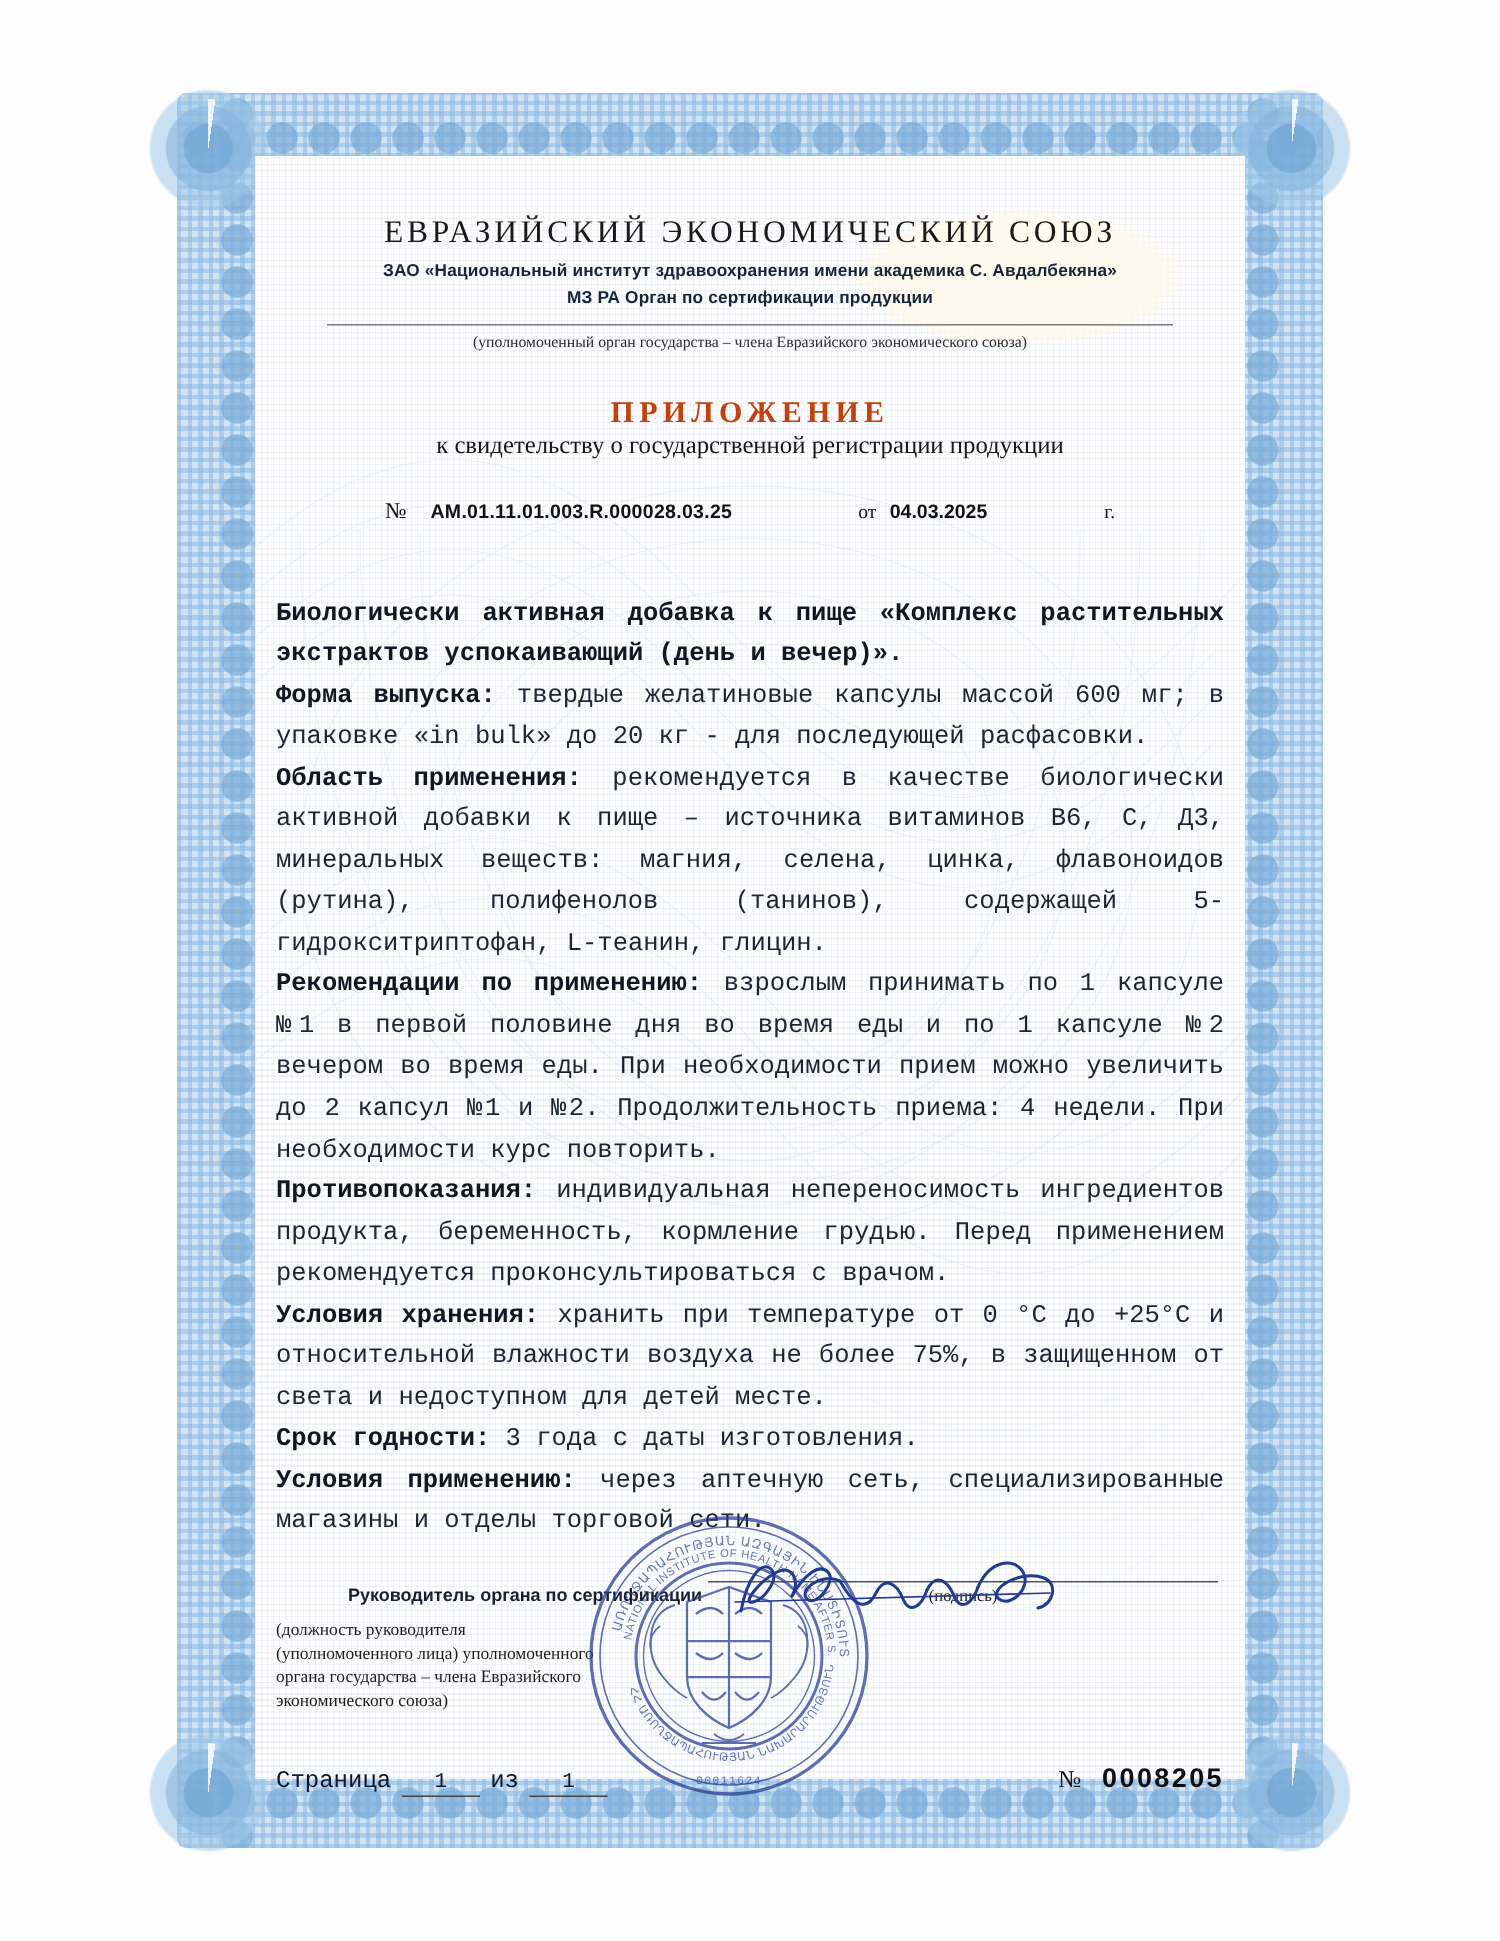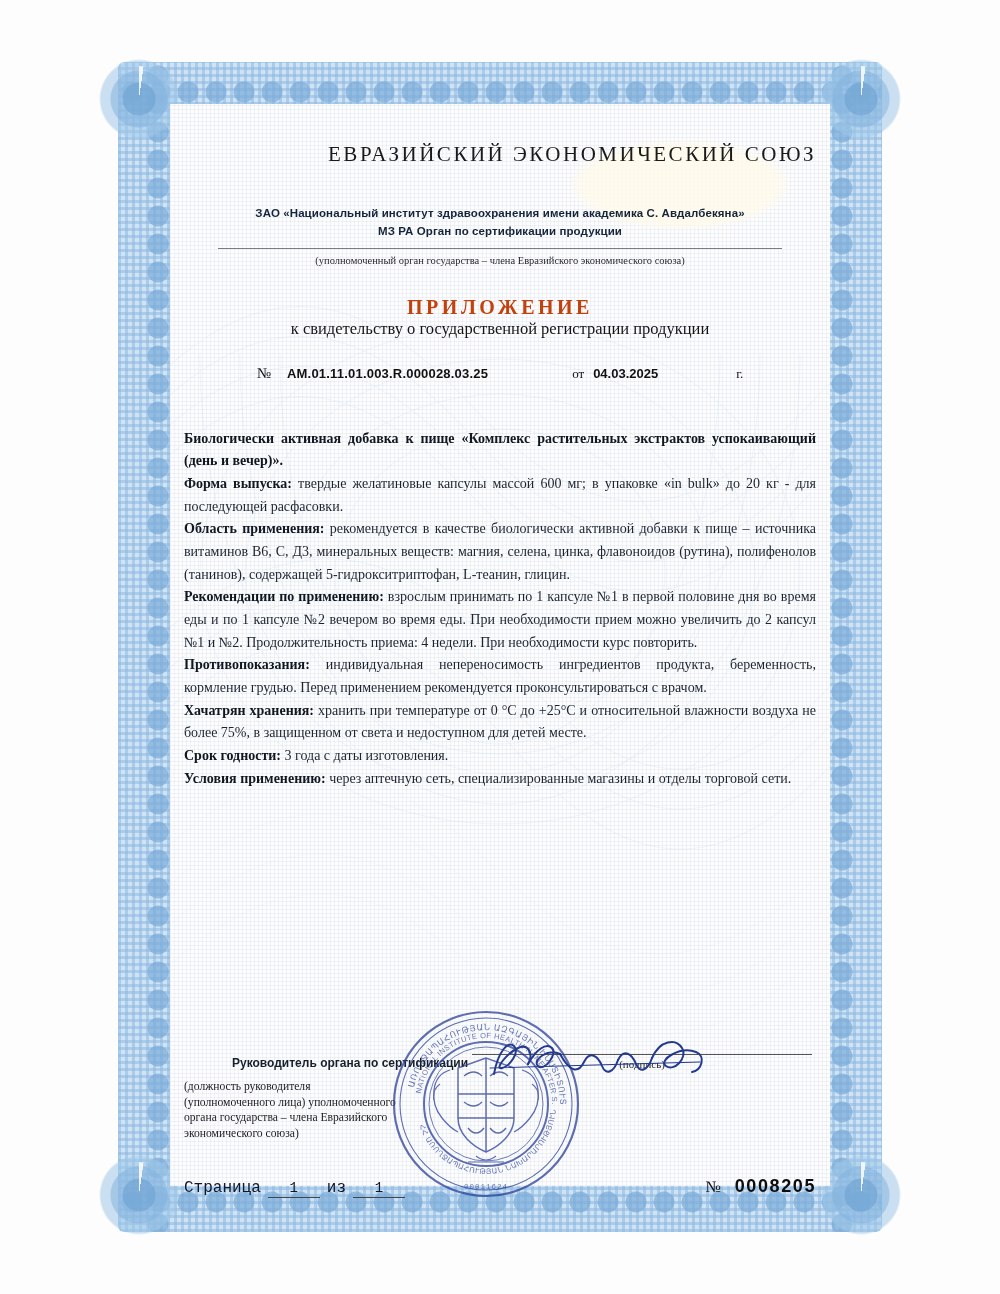--- a/index.html
+++ b/index.html
@@ -101,35 +101,35 @@
     background:radial-gradient(ellipse at 50% 50%, rgba(255,250,235,.85) 0 60%, rgba(255,250,235,0) 75%);
     pointer-events:none;
   }
 
   
   .content{
     position:absolute;
     left:184px;top:130px;right:184px;bottom:120px;
   }
   .eaeu-title{
-    text-align:right;
+    text-align:center;
     font-size:21px;
     letter-spacing:2.5px;
     color:#1a1a1a;
     font-family:"Liberation Serif", serif;
     margin-top:12px;
   }
   .org-line{
     text-align:center;
     font-family:"Liberation Sans", sans-serif;
     font-weight:bold;
     font-size:11.5px;
     color:#15243a;
     letter-spacing:.1px;
-    margin-top:38px;
+    margin-top:6px;
     line-height:1.55;
   }
   .hr-thin{
     border:0;border-top:1px solid #7c7c7c;
     margin:7px 34px 0 34px;
   }
   .note-small{
     text-align:center;
     font-size:10.5px;
     color:#2a2a2a;
@@ -168,22 +168,22 @@
     font-size:13px;margin:0 9px 0 84px;
   }
   .regline .dt{font-weight:bold;}
   .regline .g{
     font-family:"Liberation Serif", serif;
     font-size:13px;margin-left:78px;
   }
 
   .body-text{
     margin-top:46px;
-    font-family:Liberation Serif, serif;
-    font-size:14px;
+    font-family:Liberation Mono, monospace;
+    font-size:17px;
     line-height:1.62;
     color:#1c2430;
     text-align:justify;
   }
   .body-text p{margin:0;}
   .body-text b{font-weight:bold;color:#101720;}
 
   
   .sig-zone{
     position:absolute;
@@ -346,21 +346,21 @@
       <p>
         <b>Область применения:</b><span> рекомендуется в качестве биологически активной добавки к пище – источника витаминов В6, С, Д3, минеральных веществ: магния, селена, цинка, флавоноидов (рутина), полифенолов (танинов), содержащей 5-гидрокситриптофан, L-теанин, глицин.</span>
       </p>
       <p>
         <b>Рекомендации по применению:</b><span> взрослым принимать по 1 капсуле №1 в первой половине дня во время еды и по 1 капсуле №2 вечером во время еды. При необходимости прием можно увеличить до 2 капсул №1 и №2. Продолжительность приема: 4 недели. При необходимости курс повторить.</span>
       </p>
       <p>
         <b>Противопоказания:</b><span> индивидуальная непереносимость ингредиентов продукта, беременность, кормление грудью. Перед применением рекомендуется проконсультироваться с врачом.</span>
       </p>
       <p>
-        <b>Хачатрян хранения:</b><span> хранить при температуре от 0 °С до +25°С и относительной влажности воздуха не более 75%, в защищенном от света и недоступном для детей месте.</span>
+        <b>Условия хранения:</b><span> хранить при температуре от 0 °С до +25°С и относительной влажности воздуха не более 75%, в защищенном от света и недоступном для детей месте.</span>
       </p>
       <p>
         <b>Срок годности:</b><span> 3 года с даты изготовления.</span>
       </p>
       <p>
         <b>Условия применению:</b><span> через аптечную сеть, специализированные магазины и отделы торговой сети.</span>
       </p>
     </div>
   </div>
 

